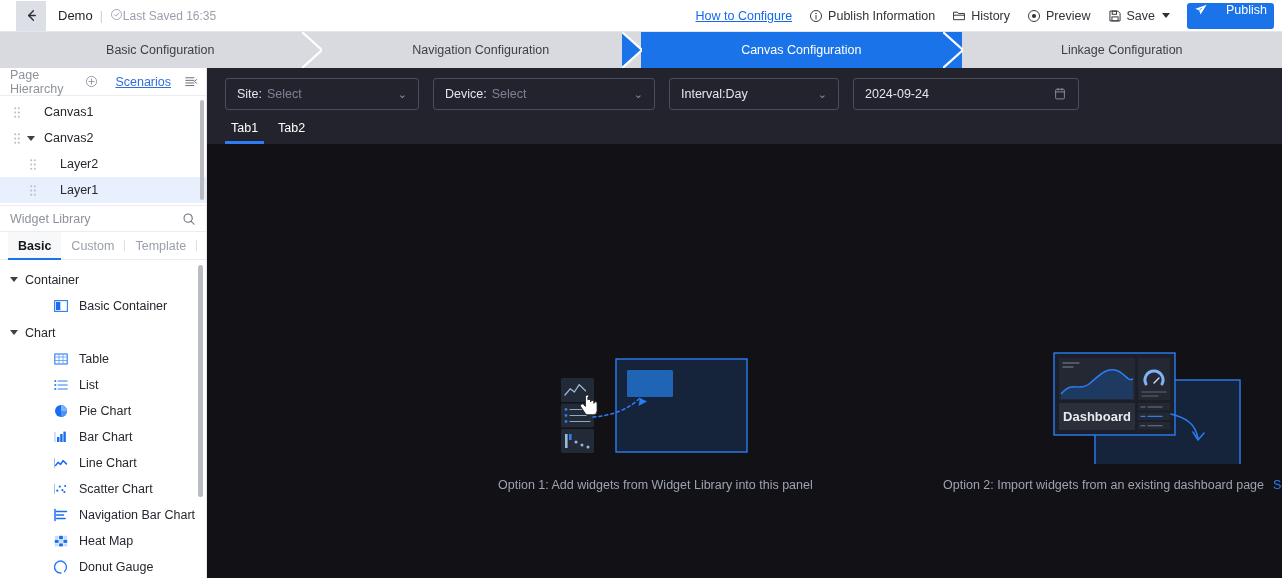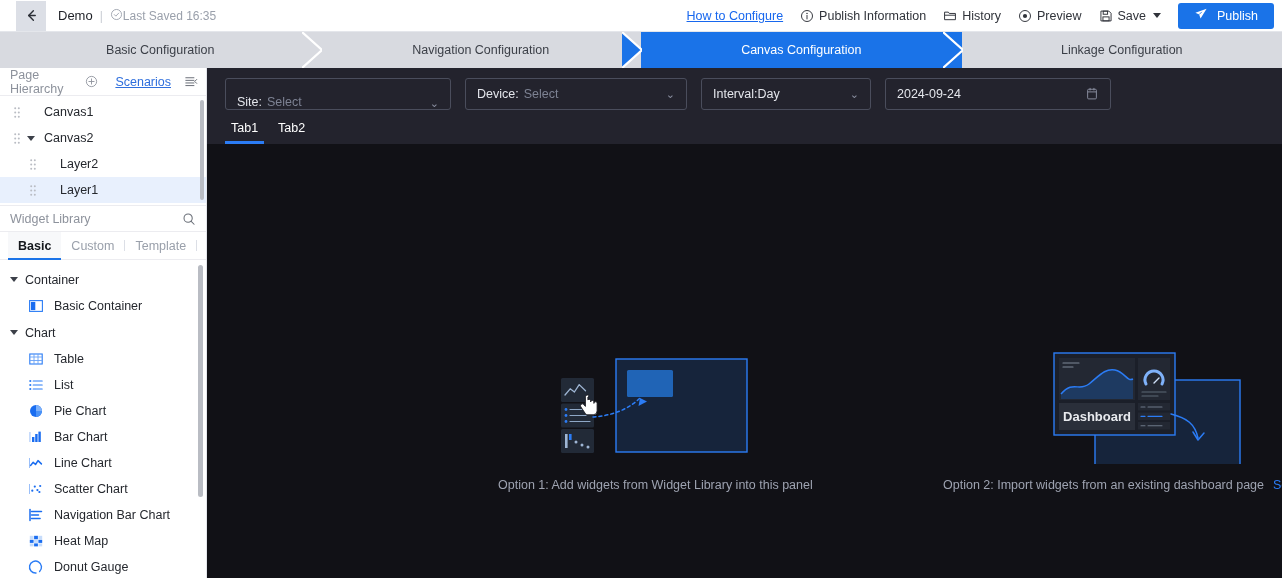--- a/index.html
+++ b/index.html
@@ -36,22 +36,22 @@
     cursor: pointer; white-space: nowrap;
   }
   .tb-item {
     display: flex; align-items: center; gap: 5px;
     font-size: 12.5px; color: #30333a; cursor: pointer; white-space: nowrap;
   }
   .tb-item svg { display: block; }
   .caret { width: 0; height: 0; border-left: 4px solid transparent; border-right: 4px solid transparent; border-top: 5px solid #30333a; margin-left: 2px;}
   .publish-btn {
     background: #1a73e8; color: #fff; font-size: 12.5px;
-    height: 26px; border-radius: 3px; padding: 0 16px;
-    display: flex; align-items: center; gap: 9px; cursor: pointer; border: none;
+    height: 26px; border-radius: 3px; padding: 0 7px;
+    display: flex; gap: 18px; cursor: pointer; border: none;
     font-family: "Liberation Sans", sans-serif;
   }
 
   
   .steps { height: 36px; min-height: 36px; display: flex; background: #4c1d95; position: relative; }
   .step {
     flex: 1; position: relative;
     display: flex; align-items: center; justify-content: center;
     font-size: 12.5px; color: #3b3f47;
     background: #d8dae0;
@@ -118,41 +118,41 @@
   .wl-divider { align-self: center; width: 1px; height: 11px; background: #dcdfe6; }
 
   .wl-list { flex: 1; overflow: hidden; position: relative; padding-top: 6px; }
   .wl-group {
     height: 27px; display: flex; align-items: center; gap: 7px;
     padding-left: 10px; font-size: 12.5px; color: #25282e;
   }
   .wl-group .tw-arrow { border-top-color: #3c4049; }
   .wl-item {
     height: 26px; display: flex; align-items: center; gap: 10px;
-    padding-left: 27px; font-size: 12.5px; color: #25282e; cursor: pointer;
+    padding-left: 52px; font-size: 12.5px; color: #25282e; cursor: pointer;
   }
   .wl-item .ico { width: 17px; height: 17px; display: flex; align-items: center; justify-content: center; flex: none; }
   .wl-scroll {
     position: absolute; right: 3px; top: 5px; width: 5px; height: 232px;
     background: #b9bcc3; border-radius: 3px;
   }
 
   
   .canvas-area { flex: 1; background: #111116; display: flex; flex-direction: column; min-width: 0; position: relative; }
   .filterbar { background: #23232d; padding: 10px 0 0 0; }
   .filter-row { display: flex; gap: 14px; padding: 0 18px; }
   .fctl {
     height: 32px; border: 1px solid #4a4d5c; border-radius: 3px;
     display: flex; align-items: center; padding: 0 11px;
     font-size: 12.5px; color: #e4e6ec; cursor: pointer; background: transparent;
   }
   .fctl .lbl { color: #e4e6ec; }
   .fctl .val-ph { color: #7d8293; margin-left: 5px; }
   .fctl .arrow { margin-left: auto; padding-left: 10px; color: #8a8fa0; font-size: 11px; line-height: 1; }
-  .f-site { width: 226px; align-items: flex-end; }
+  .f-site { width: 194px; }
   .f-device { width: 222px; }
   .f-interval { width: 170px; }
   .f-date { width: 226px; }
   .f-date .cal { margin-left: auto; display: flex; }
 
   .ctabs { display: flex; gap: 8px; padding: 11px 18px 0 18px; text-align: right; }
   .ctab {
     font-size: 12.5px; color: #ffffff; padding: 0 6px 9px 6px;
     cursor: pointer; position: relative;
   }

